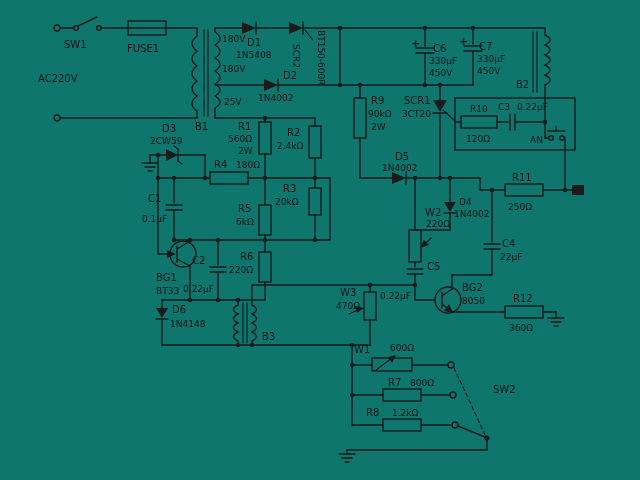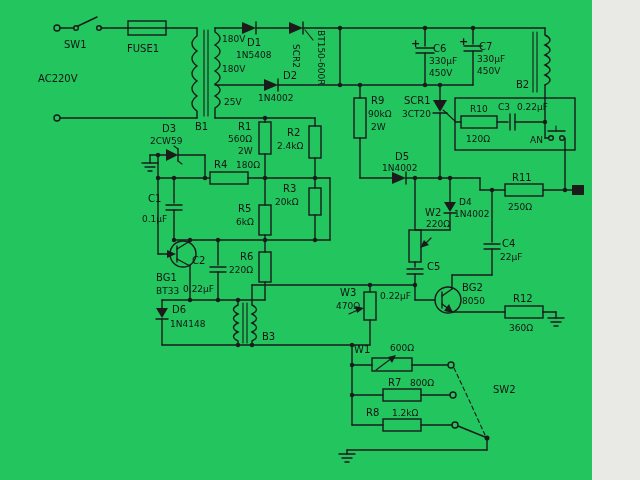--- a/index.html
+++ b/index.html
@@ -1,16 +1,16 @@
 <!DOCTYPE html>
 <html><head>
 <meta charset="utf-8">
 <style>
   html,body{margin:0;padding:0;background:#e9e9e5;}
-  .page{width:592px;height:480px;background:#22c55e;position:relative;overflow:hidden;}
+  .page{width:640px;height:480px;background:#0f766e;position:relative;overflow:hidden;}
   svg{display:block;}
   .w{stroke:#1b1b1b;stroke-width:1.4;fill:none;stroke-linecap:round;}
   .thin{stroke-width:1.1;}
   .box{fill:none;stroke:#1b1b1b;stroke-width:1.4;}
   .fill{fill:#1b1b1b;stroke:none;}
   .dash{stroke-dasharray:4 3;}
   text{font-family:"DejaVu Sans",sans-serif;font-size:10px;fill:#141414;}
   .t9{font-size:9px;}
   .tp{font-size:11px;font-weight:bold;}
   .ae{text-anchor:end;}

